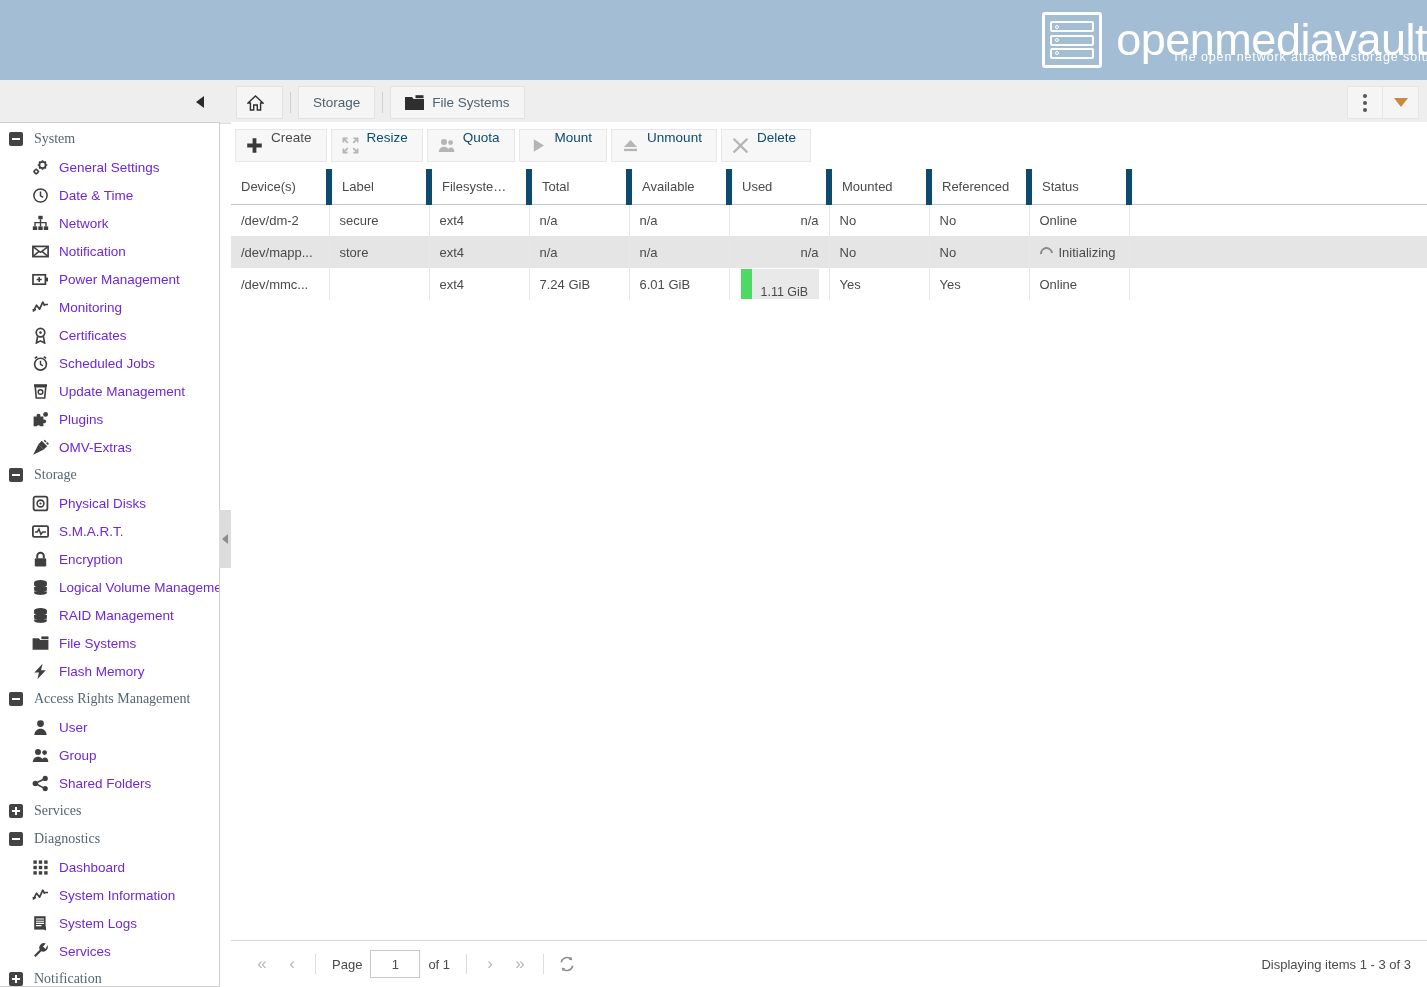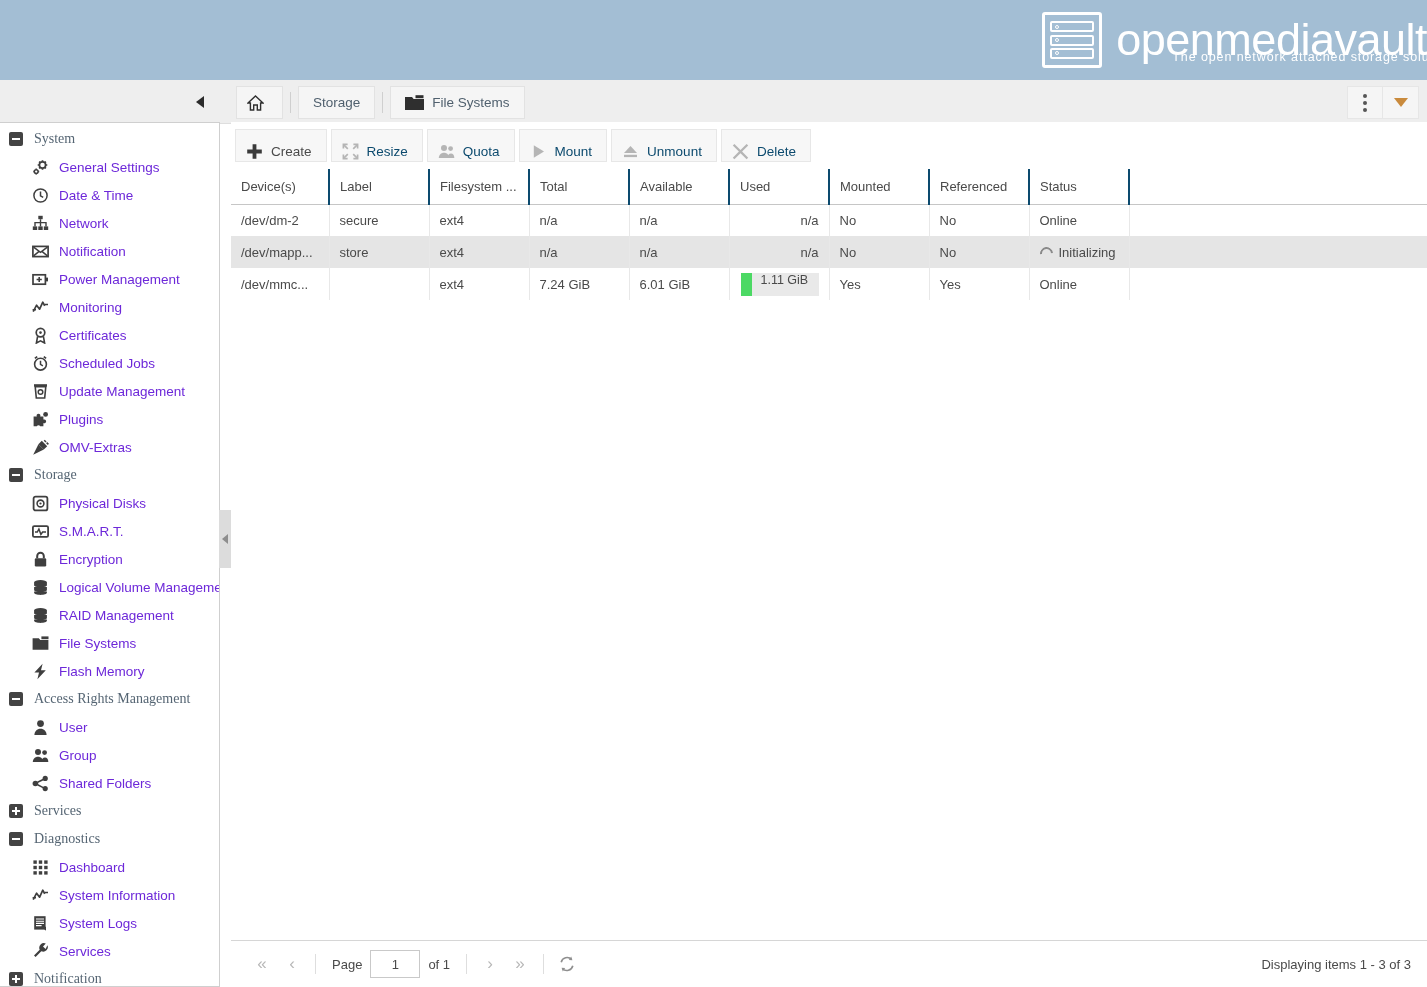--- a/index.html
+++ b/index.html
@@ -252,42 +252,41 @@
     display: flex;
     align-items: center;
     padding-left: 4px;
     flex: 0 0 auto;
   }
   .tb-btn {
     height: 33px;
     background: #f7f7f7;
     border: 1px solid #e7e7e7;
     display: flex;
-    align-items: center;
-    padding: 12px 14px 0 10px;
+    padding: 0 14px 0 10px;
     margin-right: 4px;
     font-size: 13.5px;
     color: #4a4a4a;
     cursor: pointer;
     white-space: nowrap;
   }
   .tb-btn.disabled { color: #0c4a6e; cursor: default; }
   .tb-btn .ti { margin-right: 8px; display: flex; align-items: center; }
 
   
   #grid { flex: 1 1 auto; position: relative; overflow: hidden; }
   table.fsgrid {
     border-collapse: collapse;
     table-layout: fixed;
     width: 1196px;
   }
   table.fsgrid th {
     height: 35px;
     background: #ffffff;
-    border-right: 2px solid #0c4a6e;
+    border-right: 6px solid #0c4a6e;
     border-bottom: 1px solid #c6c6c6;
     font-weight: normal;
     font-size: 13px;
     color: #4a4a4a;
     text-align: left;
     padding: 0 10px;
     white-space: nowrap;
     overflow: hidden;
     text-overflow: ellipsis;
     cursor: pointer;
@@ -302,22 +301,22 @@
     white-space: nowrap;
     overflow: hidden;
     text-overflow: ellipsis;
   }
   table.fsgrid td.filler { border-right: none; }
   tr.alt td { background: #e5e5e5; }
   td.num { text-align: right; padding-right: 14px; }
 
   .usedbar {
     display: inline-flex;
-    align-items: flex-start;
-    width: 78px; height: 23px;
+    align-items: flex-end;
+    width: 78px; height: 30px;
     background: #e9e9e9;
     position: relative;
     overflow: hidden;
   }
   .usedbar .fill {
     position: absolute; left: 0; top: 0; bottom: 0;
     background: #4cd964;
   }
   .usedbar .txt {
     position: relative;

